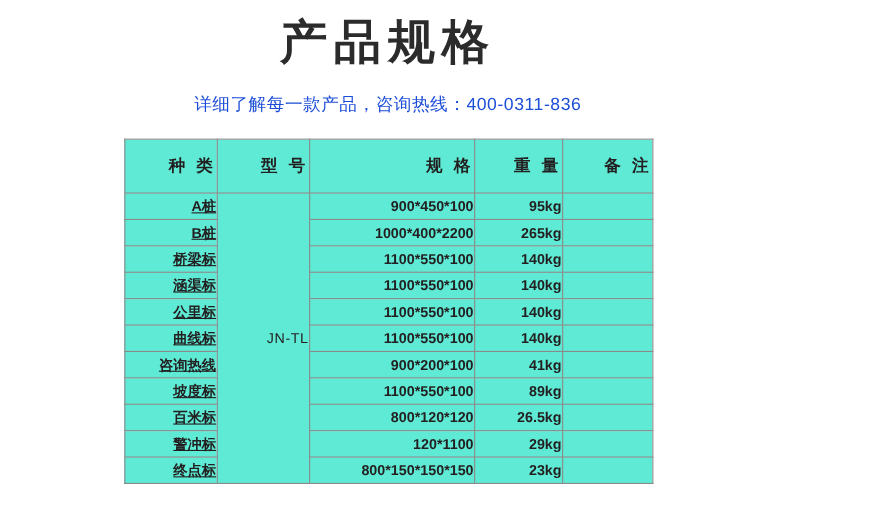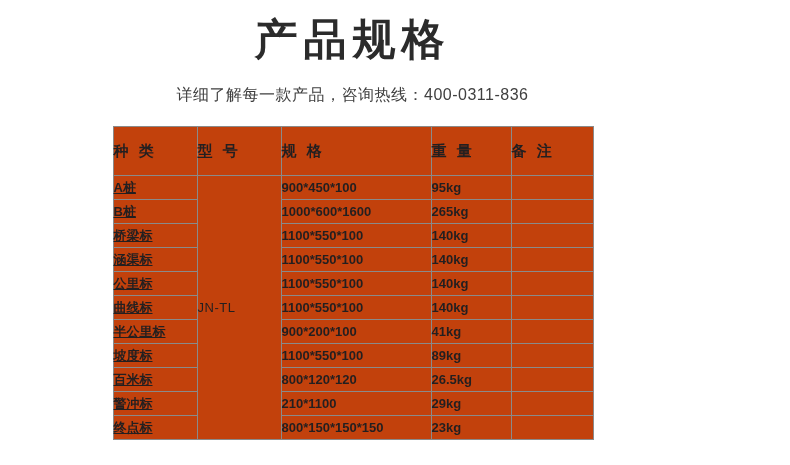--- a/index.html
+++ b/index.html
@@ -31,41 +31,41 @@
     font-weight: bold;
     letter-spacing: 6px;
     color: #2b2b2b;
     line-height: 1.1;
     padding: 0 6px;
   }
   .subtitle {
     text-align: center;
     margin-top: 22px;
     font-size: 16px;
-    color: #404040;
+    color: #1d4ed8;
     letter-spacing: 0.5px;
   }
   .table-wrap {
     margin: 20px auto 0 auto;
     width: 480px;
   }
   table.spec {
     border-collapse: collapse;
     width: 100%;
     table-layout: fixed;
   }
   table.spec th, table.spec td {
     border: 1px solid #8a8a8a;
-    text-align: left;
+    text-align: right;
     color: #231f20;
     font-size: 13px;
     padding: 0;
     height: 23px;
     line-height: 23px;
-    background: #c2410c;
+    background: #5eead4;
   }
   table.spec thead th {
     height: 48px;
     line-height: 48px;
     font-size: 15px;
     font-weight: bold;
     letter-spacing: 3px;
   }
   col.c-kind   { width: 84px; }
   col.c-model  { width: 84px; }
@@ -118,21 +118,21 @@
       <tbody>
         <tr>
           <td class="kind">A桩</td>
           <td class="model" rowspan="11">JN-TL</td>
           <td class="spec-val">900*450*100</td>
           <td class="weight-val">95kg</td>
           <td class="note-val"></td>
         </tr>
         <tr>
           <td class="kind">B桩</td>
-          <td class="spec-val">1000*600*1600</td>
+          <td class="spec-val">1000*400*2200</td>
           <td class="weight-val">265kg</td>
           <td class="note-val"></td>
         </tr>
         <tr>
           <td class="kind">桥梁标</td>
           <td class="spec-val">1100*550*100</td>
           <td class="weight-val">140kg</td>
           <td class="note-val"></td>
         </tr>
         <tr>
@@ -147,40 +147,40 @@
           <td class="weight-val">140kg</td>
           <td class="note-val"></td>
         </tr>
         <tr>
           <td class="kind">曲线标</td>
           <td class="spec-val">1100*550*100</td>
           <td class="weight-val">140kg</td>
           <td class="note-val"></td>
         </tr>
         <tr>
-          <td class="kind">半公里标</td>
+          <td class="kind">咨询热线</td>
           <td class="spec-val">900*200*100</td>
           <td class="weight-val">41kg</td>
           <td class="note-val"></td>
         </tr>
         <tr>
           <td class="kind">坡度标</td>
           <td class="spec-val">1100*550*100</td>
           <td class="weight-val">89kg</td>
           <td class="note-val"></td>
         </tr>
         <tr>
           <td class="kind">百米标</td>
           <td class="spec-val">800*120*120</td>
           <td class="weight-val">26.5kg</td>
           <td class="note-val"></td>
         </tr>
         <tr>
           <td class="kind">警冲标</td>
-          <td class="spec-val">210*1100</td>
+          <td class="spec-val">120*1100</td>
           <td class="weight-val">29kg</td>
           <td class="note-val"></td>
         </tr>
         <tr>
           <td class="kind">终点标</td>
           <td class="spec-val">800*150*150*150</td>
           <td class="weight-val">23kg</td>
           <td class="note-val"></td>
         </tr>
       </tbody>

